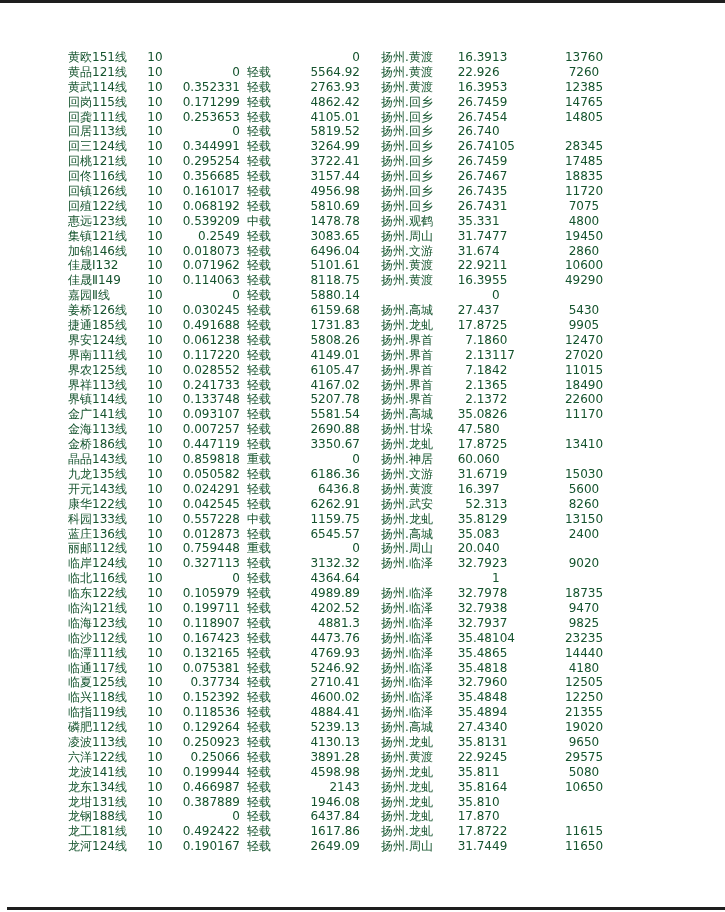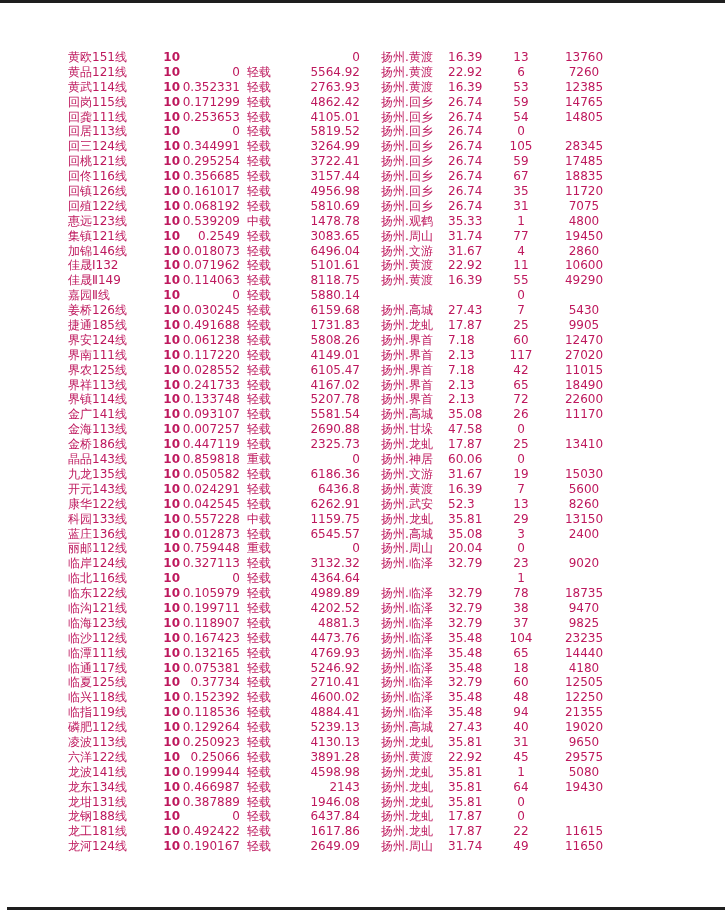--- a/index.html
+++ b/index.html
@@ -9,38 +9,38 @@
     font-family:"DejaVu Sans","Liberation Sans",sans-serif;
   }
   .page-frame-top{
     position:absolute;top:0;left:0;right:0;height:3px;background:#1e1e1e;
   }
   .page-frame-bottom{
     position:absolute;bottom:2px;left:7px;right:0;height:3px;background:#1e1e1e;
   }
   .tbl{
     position:absolute;top:50px;left:0;width:630px;
-    color:#be185d;
+    color:#14532d;
   }
   .row{
     display:flex;align-items:baseline;
     height:14.9px;line-height:14.9px;
     padding-left:68px;
     font-size:12px;
     white-space:nowrap;
   }
   .row span{display:block;overflow:visible;}
   .c0{width:62px;text-align:left;}
-  .c1{width:50px;text-align:right;font-weight:bold;}
+  .c1{width:50px;text-align:center;}
   .c2{width:60px;text-align:right;}
   .c3{width:40px;text-align:left;padding-left:7px;box-sizing:border-box;}
   .c4{width:80px;text-align:right;}
   .c5{width:88px;text-align:center;padding-left:6px;box-sizing:border-box;}
-  .c6{width:44px;}
-  .c7{width:58px;text-align:center;}
+  .c6{width:44px;text-align:right;}
+  .c7{width:58px;text-align:left;}
   .c8{width:68px;text-align:center;}
 </style>
 </head>
 <body>
 
 <div class="page-frame-top"></div>
 <div class="page-frame-bottom"></div>
 
 <div class="tbl" id="line-table">
     <div class="row">
@@ -327,21 +327,21 @@
       <span class="c5">扬州.甘垛</span>
       <span class="c6">47.58</span>
       <span class="c7">0</span>
       <span class="c8"></span>
     </div>
     <div class="row">
       <span class="c0">金桥186线</span>
       <span class="c1">10</span>
       <span class="c2">0.447119</span>
       <span class="c3">轻载</span>
-      <span class="c4">2325.73</span>
+      <span class="c4">3350.67</span>
       <span class="c5">扬州.龙虬</span>
       <span class="c6">17.87</span>
       <span class="c7">25</span>
       <span class="c8">13410</span>
     </div>
     <div class="row">
       <span class="c0">晶品143线</span>
       <span class="c1">10</span>
       <span class="c2">0.859818</span>
       <span class="c3">重载</span>
@@ -584,21 +584,21 @@
     </div>
     <div class="row">
       <span class="c0">龙东134线</span>
       <span class="c1">10</span>
       <span class="c2">0.466987</span>
       <span class="c3">轻载</span>
       <span class="c4">2143</span>
       <span class="c5">扬州.龙虬</span>
       <span class="c6">35.81</span>
       <span class="c7">64</span>
-      <span class="c8">19430</span>
+      <span class="c8">10650</span>
     </div>
     <div class="row">
       <span class="c0">龙坩131线</span>
       <span class="c1">10</span>
       <span class="c2">0.387889</span>
       <span class="c3">轻载</span>
       <span class="c4">1946.08</span>
       <span class="c5">扬州.龙虬</span>
       <span class="c6">35.81</span>
       <span class="c7">0</span>

